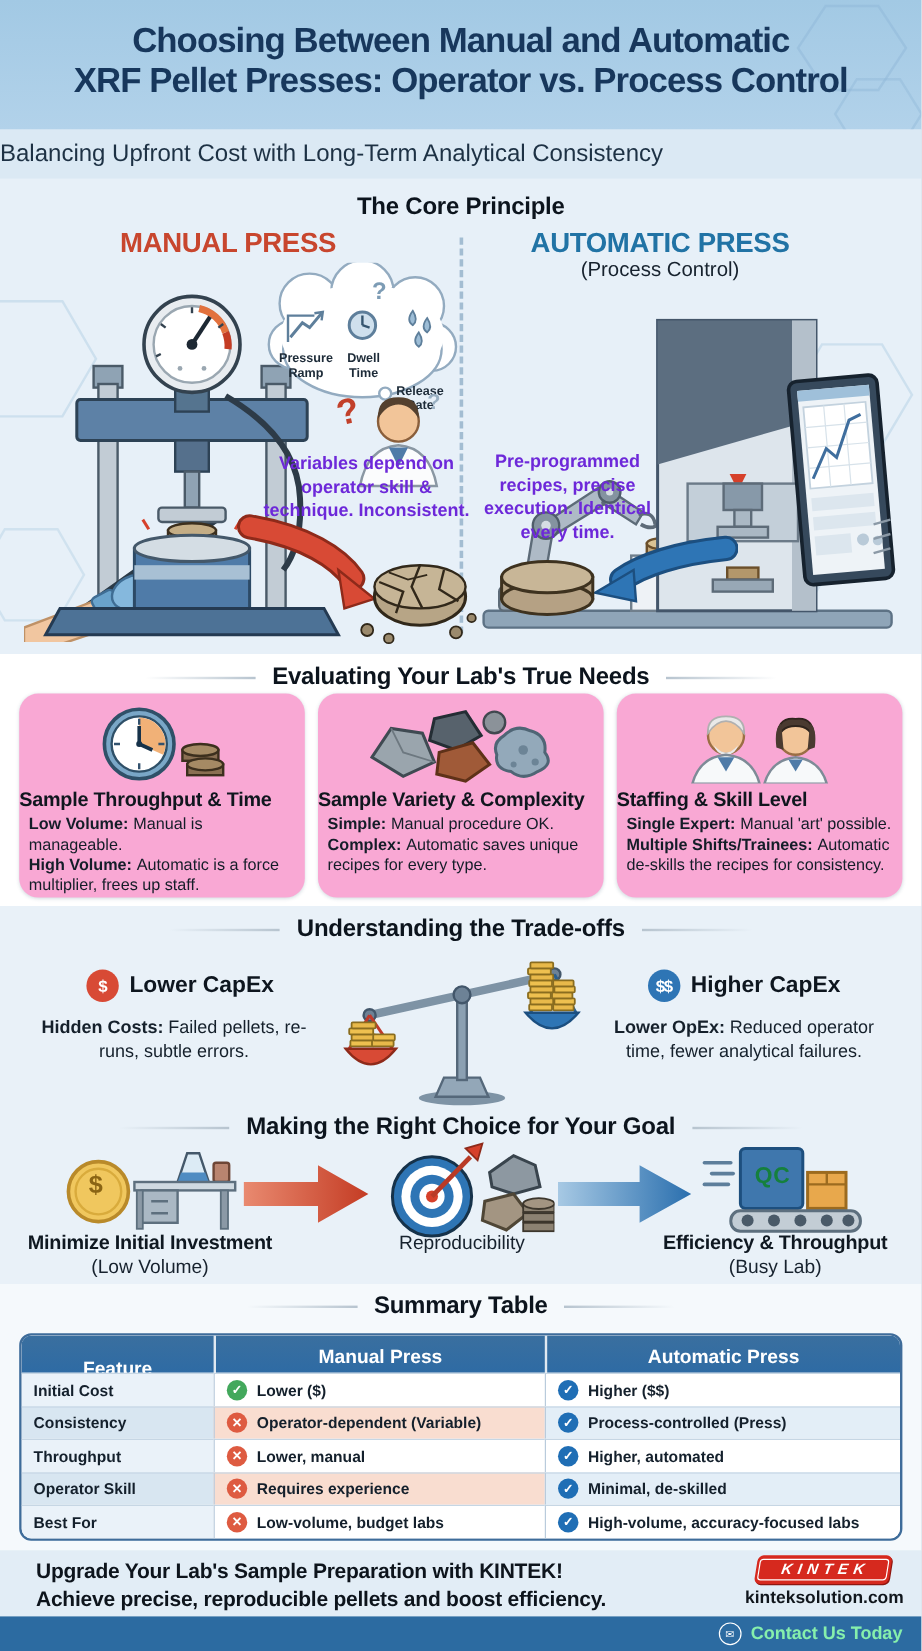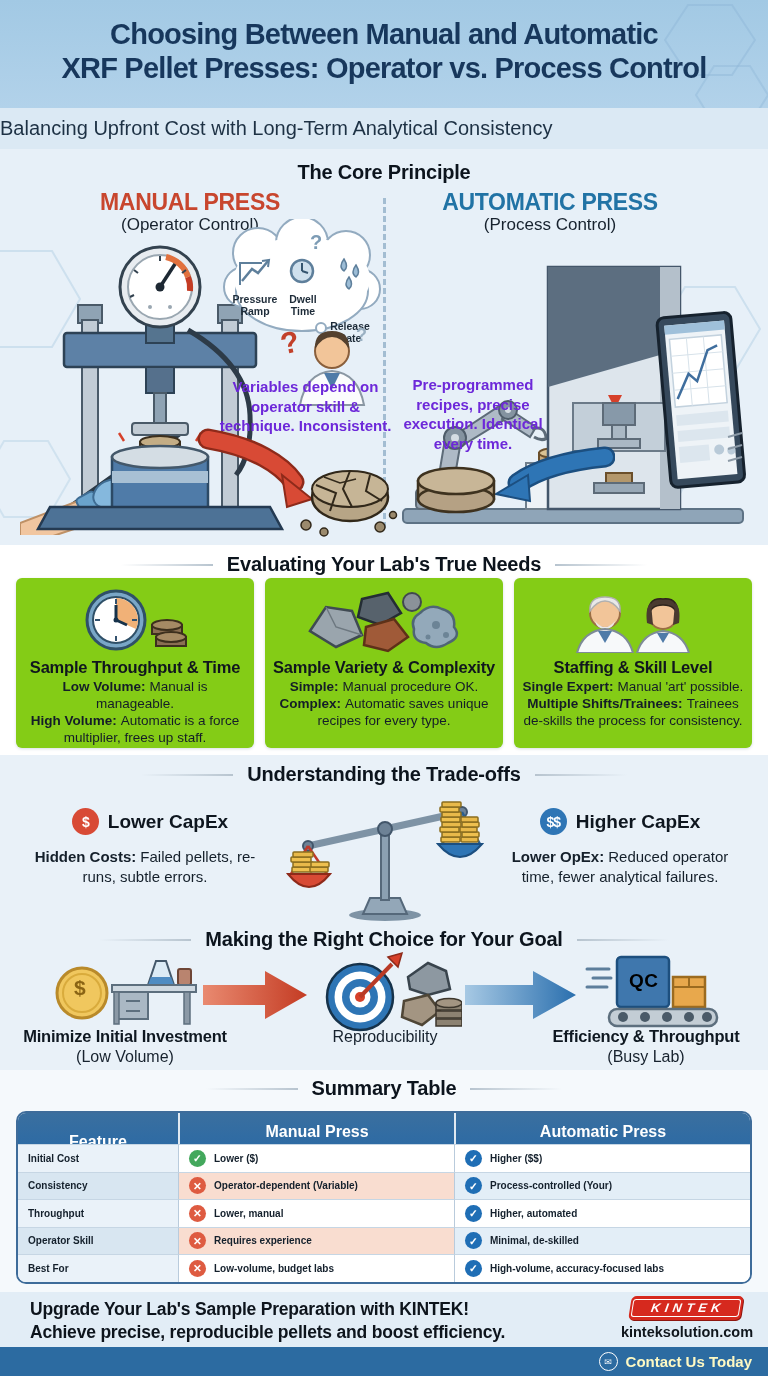--- a/index.html
+++ b/index.html
@@ -28,71 +28,71 @@
   
   .press-title{text-align:center;line-height:1.15;}
   .press-title .t{font-size:23px;font-weight:800;letter-spacing:-0.3px;}
   .press-title .s{font-size:17px;font-weight:500;color:#17222e;}
   .t-red{color:#c8462e;} .t-blue{color:#2173a5;}
   .divider-dash{left:383px;top:198px;height:330px;width:0;border-left:3px dashed #a3bdd2;}
   .desc{font-size:15px;font-weight:600;text-align:center;line-height:1.3;color:#6d28d9;}
   .bubble-label{position:absolute;width:50px;text-align:center;font-size:10.5px;font-weight:700;
                 line-height:1.15;color:#1d2b38;}
   
-  .card{top:578px;width:238px;height:170px;background:#84cc16;border-radius:6px;
-        box-shadow:0 1px 3px rgba(40,70,100,.18);text-align:center;}
+  .card{top:578px;width:238px;height:170px;background:#f9a8d4;border-radius:16px;
+        box-shadow:0 1px 3px rgba(40,70,100,.18);}
   .card .icon-box{height:70px;display:flex;align-items:center;justify-content:center;padding-top:8px;}
   .card h3{margin:2px 0 2px;font-size:16.5px;font-weight:800;letter-spacing:-0.2px;color:#10161e;}
   .card .pt{font-size:13.5px;line-height:1.25;font-weight:500;padding:0 8px;color:#141d28;}
   .card .lead{font-weight:800;margin-right:4px;}
   
   .badge-row{display:flex;align-items:center;justify-content:center;gap:9px;}
   .badge{width:27px;height:27px;border-radius:50%;color:#fff;font-weight:800;font-size:14px;
          display:flex;align-items:center;justify-content:center;flex:none;letter-spacing:-1px;}
   .badge-red{background:#d84a35;} .badge-blue{background:#2e75b5;}
   .badge-title{font-size:19px;font-weight:800;color:#0e161f;}
   .trade-body{font-size:15px;line-height:1.3;text-align:center;font-weight:500;color:#15202b;}
   .trade-body .lead{font-weight:800;margin-right:4px;}
   
   .choice-label{text-align:center;line-height:1.2;}
   .choice-label .l1{font-size:16.5px;font-weight:800;letter-spacing:-0.2px;color:#0f1821;}
   .choice-label .l2{font-size:16px;font-weight:500;color:#17222e;}
-  .qc-text{position:absolute;color:#000000;font-weight:800;font-size:19px;letter-spacing:0.5px;}
+  .qc-text{position:absolute;color:#15803d;font-weight:800;font-size:19px;letter-spacing:0.5px;}
   .coin-text{position:absolute;color:#8a6414;font-weight:800;font-size:21px;}
   
   .tbl{left:16px;top:1111px;width:736px;border:2px solid #3e6c9a;border-radius:10px;
        overflow:hidden;background:#fff;box-sizing:border-box;}
   .trow{display:grid;grid-template-columns:160px 276px 296px;}
   .thead{background:linear-gradient(180deg,#3a6f9f,#2e6ba4);height:31px;}
   .thead .hc{display:flex;align-items:center;justify-content:center;color:#fff;
              font-size:16px;font-weight:700;border-left:2px solid rgba(255,255,255,.85);}
   .thead .hc:first-child{border-left:none;margin-top:20px;}
   .trow .cell{display:flex;align-items:center;gap:8px;padding:0 18px 0 10px;height:27.5px;
-              font-size:10px;font-weight:600;border-top:1px solid #c6d6e4;box-sizing:border-box;}
+              font-size:13px;font-weight:600;border-top:1px solid #c6d6e4;box-sizing:border-box;}
   .trow .c-feature{font-weight:800;background:#eaf2f9;}
   .trow .c-manual,.trow .c-auto{border-left:1.5px solid #b9cbdc;background:#fff;}
   .trow.tint .c-feature{background:#d8e6f1;}
   .trow.tint .c-manual{background:#f9ddd0;}
   .trow.tint .c-auto{background:#e3eef7;}
   .ico{width:17px;height:17px;border-radius:50%;display:inline-flex;align-items:center;
        justify-content:center;color:#fff;font-size:10.5px;font-weight:800;flex:none;}
   .ico-check-green{background:#43a85c;} .ico-check-blue{background:#1f6eb5;} .ico-x-red{background:#de5b41;}
   .ico-check-green::before,.ico-check-blue::before{content:"✓";}
   .ico-x-red::before{content:"✕";}
   
   .foot-text{left:30px;top:1298px;width:560px;font-size:17.5px;font-weight:800;
              line-height:1.33;color:#0d141c;letter-spacing:-0.2px;}
   .logo{left:630px;top:1296px;width:112px;height:24px;background:#d6291e;border-radius:5px;
         transform:skewX(-9deg);display:flex;align-items:center;justify-content:center;
         box-shadow:1px 1px 0 #8f1710;}
   .logo .inner{border:1.5px solid #fff;border-radius:3px;width:102px;height:16px;display:flex;
         align-items:center;justify-content:center;color:#fff;font-weight:800;font-style:italic;
         font-size:12.5px;letter-spacing:4.5px;padding-left:4px;}
   .site{left:612px;top:1324px;width:150px;text-align:center;font-size:14.5px;font-weight:600;color:#10161c;}
-  .contact{color:#fef9c3;font-size:15px;font-weight:700;}
+  .contact{color:#86efac;font-size:15px;font-weight:700;}
   .contact-ico{width:17px;height:17px;border-radius:50%;border:1.6px solid #fff;color:#fff;
         display:inline-flex;align-items:center;justify-content:center;font-size:9px;}
   svg{display:block;}
   .svgq{font-family:"Liberation Sans",sans-serif;font-weight:800;}
 </style>
 </head>
 <body>
 
 <div class="page">
 
@@ -117,21 +117,20 @@
       <polygon points="700,310 678,272 634,272 612,310 634,348 678,348" fill="none" stroke="#c2d8ea" stroke-width="2" opacity="0.6"></polygon>
       <polygon points="70,330 48,292 4,292 -18,330 4,368 48,368" fill="none" stroke="#c2d8ea" stroke-width="2" opacity="0.6"></polygon>
     </svg>
 
     <div class="ab sec-h" style="left:0;top:12px;">
       <span>The Core Principle</span>
     </div>
 
     <div class="ab press-title" style="left:40px;top:40px;width:300px;">
       <div class="t t-red">MANUAL PRESS</div>
-      <div class="s">(Operator Control)</div>
     </div>
     <div class="ab press-title" style="left:400px;top:40px;width:300px;">
       <div class="t t-blue">AUTOMATIC PRESS</div>
       <div class="s">(Process Control)</div>
     </div>
 
     <div class="ab divider-dash" style="top:49px;"></div>
 
     <svg class="ab" style="left:20px;top:86px;" width="280" height="300" viewBox="0 0 280 300">
       <rect x="58" y="70" width="24" height="18" fill="#8fa3b4" stroke="#4a5a68" stroke-width="2"></rect>
@@ -355,21 +354,21 @@
         <polygon points="35,42 49,42 42,54" fill="#4f7ba8"></polygon>
         <circle cx="100" cy="26" r="14" fill="#f2c599" stroke="#9b6e44" stroke-width="2"></circle>
         <path d="M85,30 Q83,8 100,10 Q117,8 115,30 Q114,16 100,16 Q86,16 85,30Z" fill="#4a3a30" stroke="#2f241d" stroke-width="1.5"></path>
         <path d="M84,34 q-2,-16 4,-20 l2,22z M116,34 q2,-16 -4,-20 l-2,22z" fill="#4a3a30"></path>
         <path d="M74,64 Q80,44 100,42 Q120,44 126,64Z" fill="#f7f9fa" stroke="#7e8b97" stroke-width="2"></path>
         <polygon points="94,44 106,44 100,54" fill="#4f7ba8"></polygon>
       </svg>
     </div>
     <h3>Staffing &amp; Skill Level</h3>
     <div class="pt"><span class="lead">Single Expert:</span><span>Manual 'art' possible.</span></div>
-    <div class="pt"><span class="lead">Multiple Shifts/Trainees:</span><span>Trainees de-skills the process for consistency.</span></div>
+    <div class="pt"><span class="lead">Multiple Shifts/Trainees:</span><span>Automatic de-skills the recipes for consistency.</span></div>
   </div>
 
   <div class="ab sec-mid">
     <div class="ab sec-h" style="left:0;top:8px;">
       <span class="ln"></span>
       <span>Understanding the Trade-offs</span>
       <span class="ln r"></span>
     </div>
 
     <svg class="ab" style="left:286px;top:33px;" width="198" height="135" viewBox="0 0 198 135">
@@ -548,21 +547,21 @@
         </div>
     </div>
     <div class="trow tint">
       <div class="cell c-feature">Consistency</div>
       <div class="cell c-manual">
           <span class="ico ico-x-red"></span>
           <span>Operator-dependent (Variable)</span>
         </div>
       <div class="cell c-auto">
           <span class="ico ico-check-blue"></span>
-          <span>Process-controlled (Your)</span>
+          <span>Process-controlled (Press)</span>
         </div>
     </div>
     <div class="trow">
       <div class="cell c-feature">Throughput</div>
       <div class="cell c-manual">
           <span class="ico ico-x-red"></span>
           <span>Lower, manual</span>
         </div>
       <div class="cell c-auto">
           <span class="ico ico-check-blue"></span>

